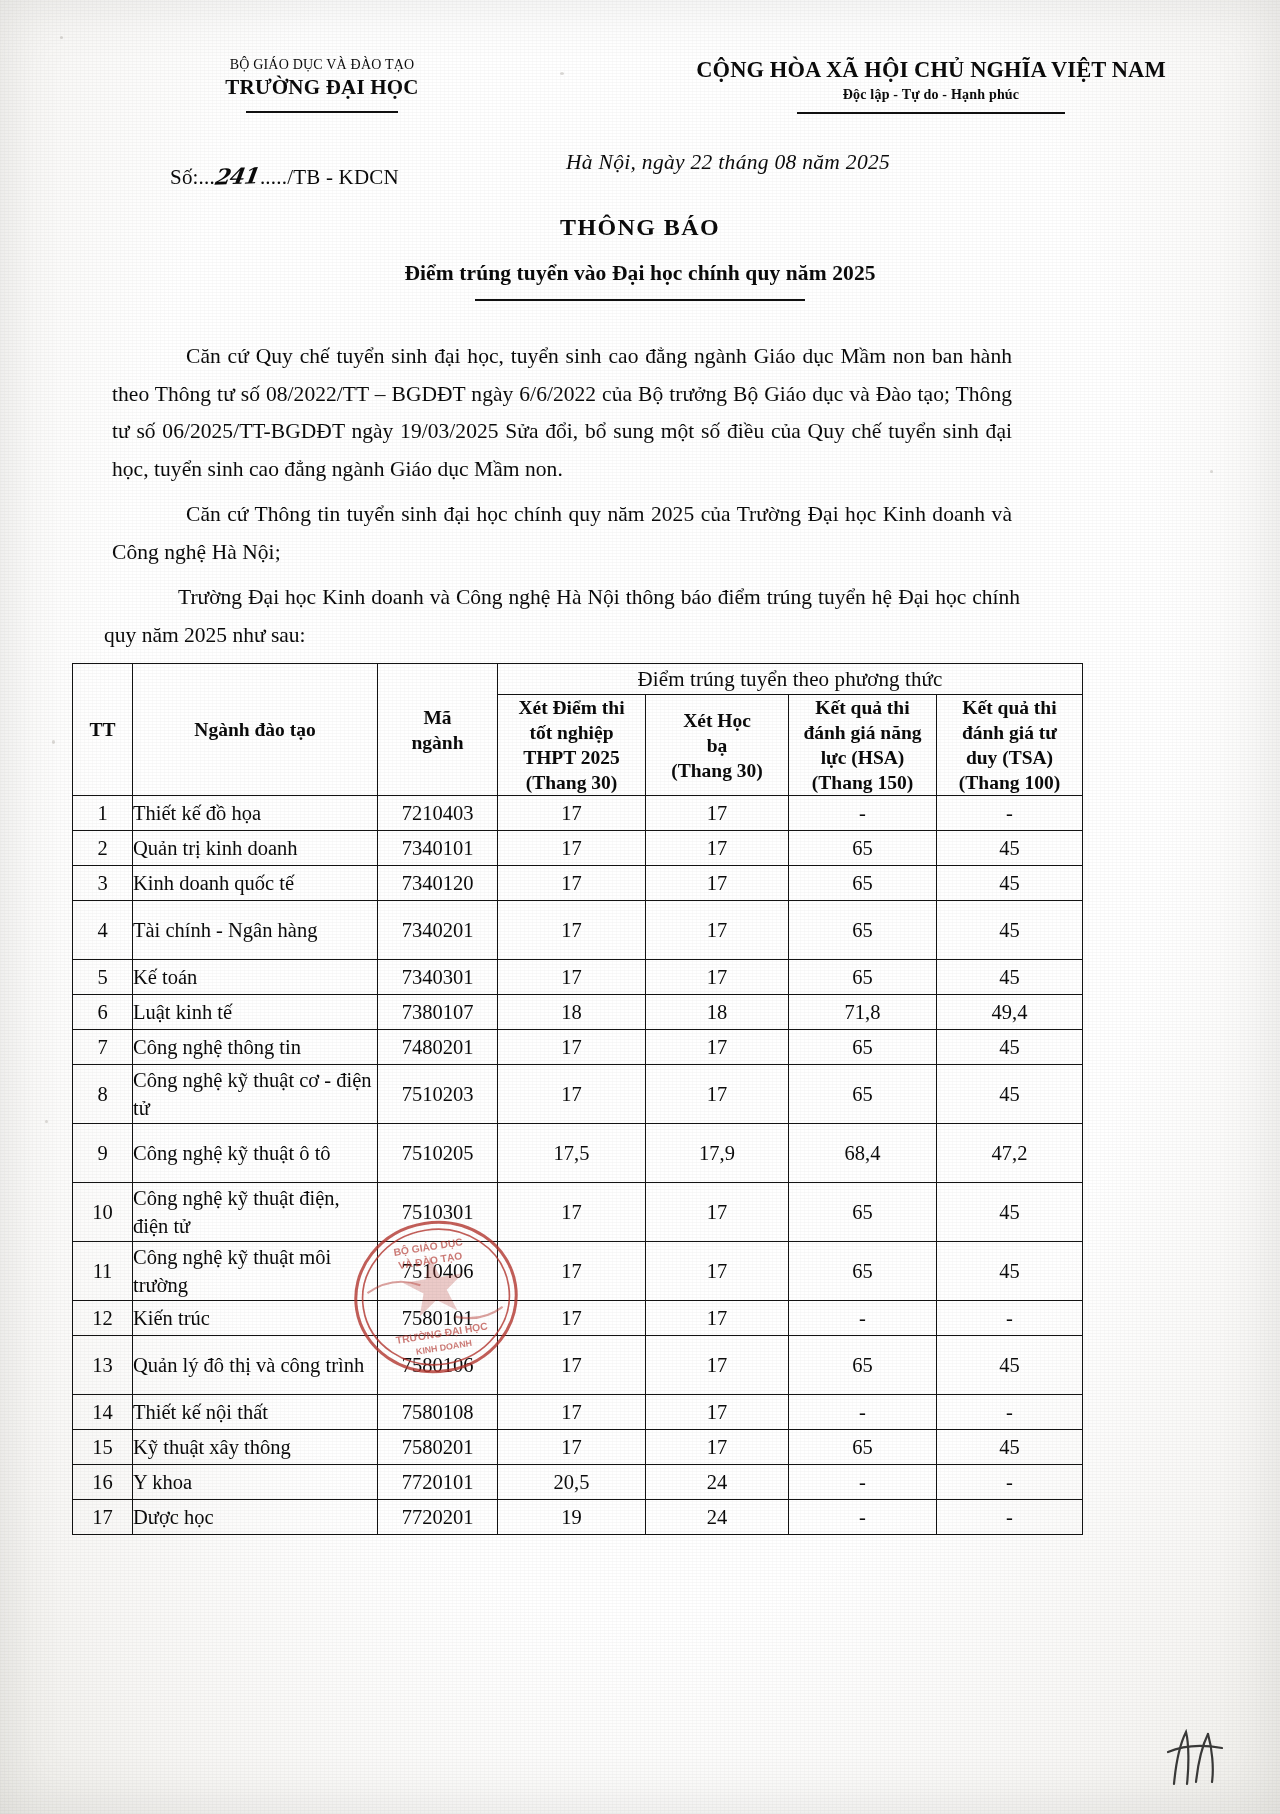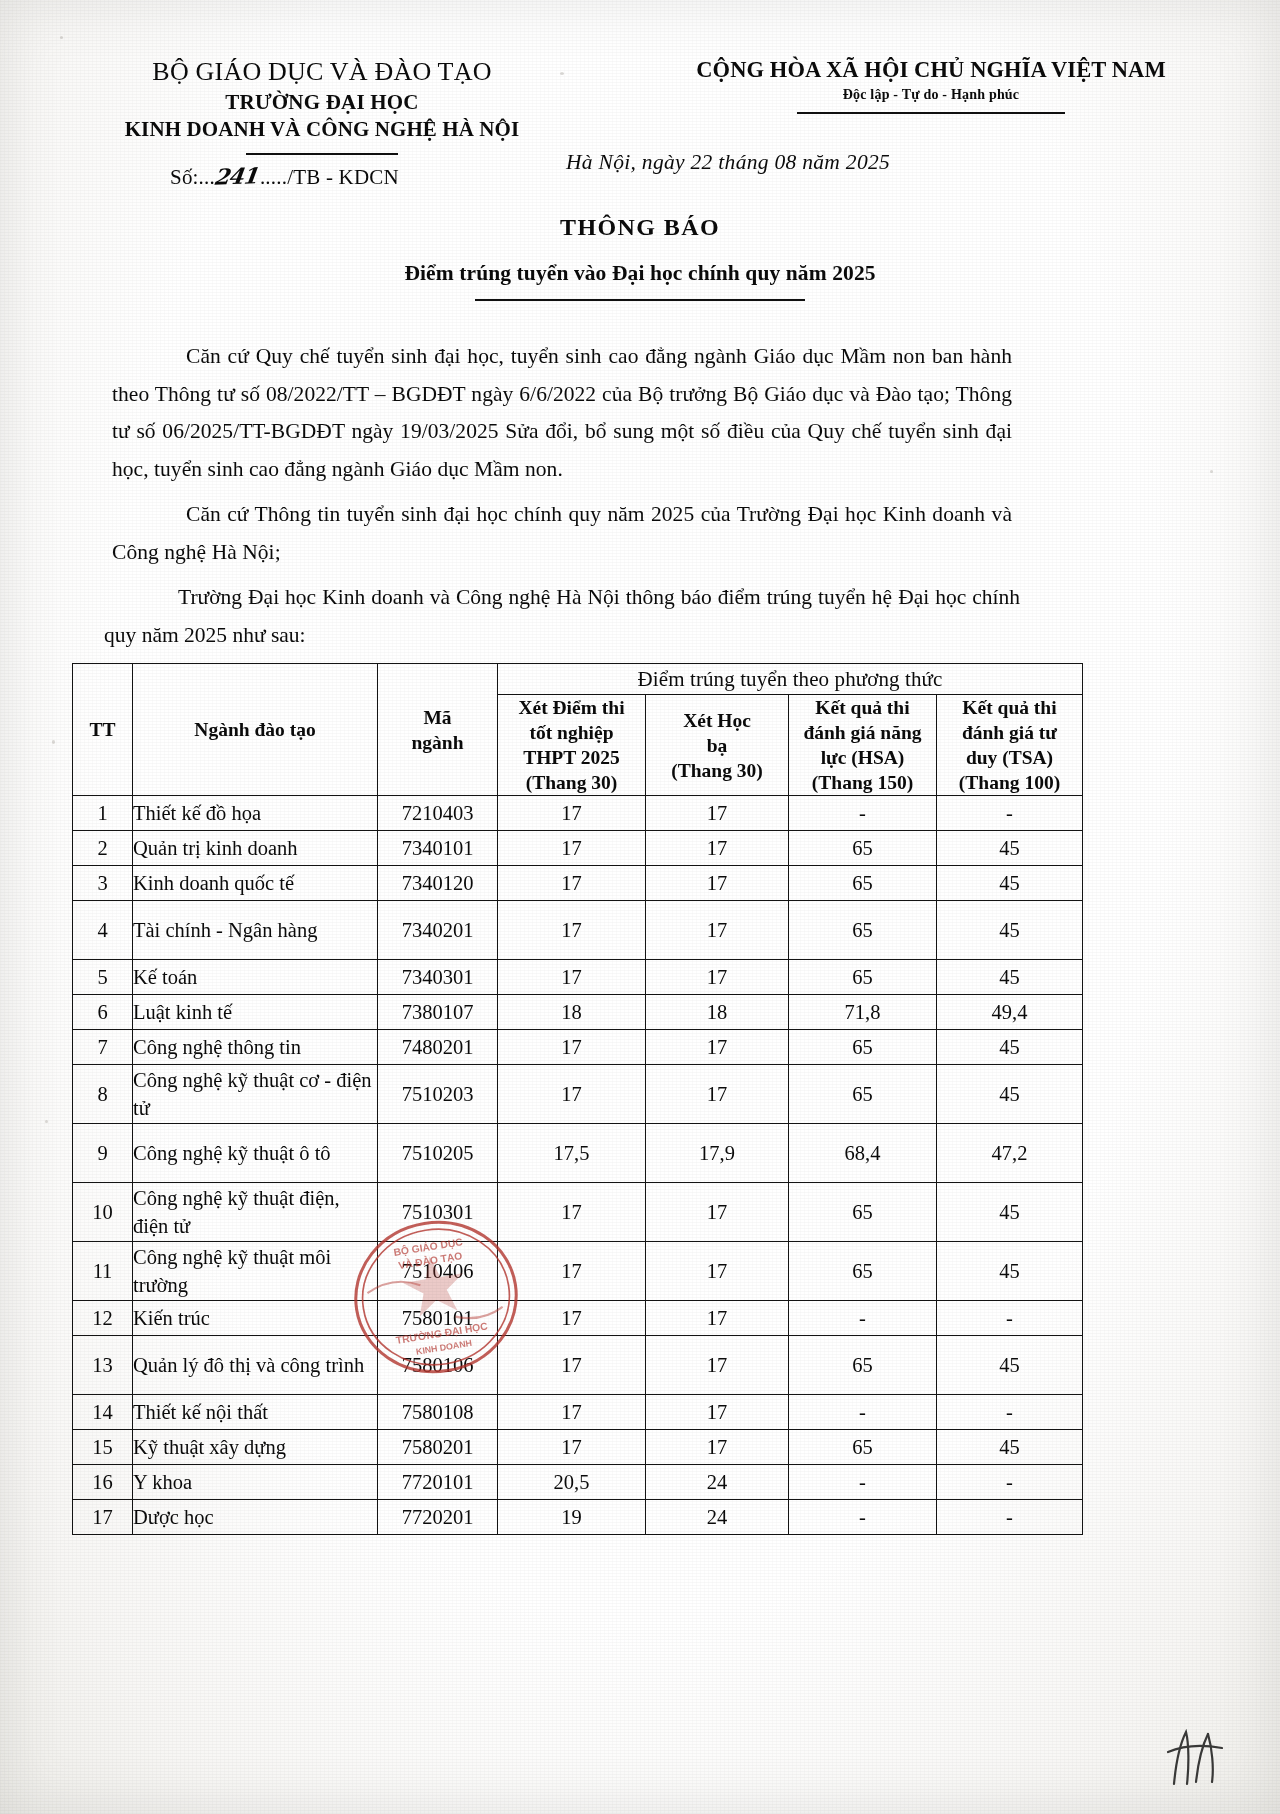--- a/index.html
+++ b/index.html
@@ -31,21 +31,21 @@
 
   
   .header{
     position:absolute;left:0;top:56px;width:1280px;
     display:flex;align-items:flex-start;
   }
   .hdr-left{width:520px;margin-left:62px;text-align:center;}
   .hdr-right{flex:1;text-align:center;}
 
   .ministry{
-    font-size:26px;letter-spacing:.2px;line-height:1.26;
+    font-size:14px;letter-spacing:.2px;line-height:1.26;
     font-weight:400;
   }
   .school1{font-size:21px;font-weight:700;line-height:1.3;letter-spacing:.2px;}
   .school2{font-size:21px;font-weight:700;line-height:1.3;letter-spacing:.1px;white-space:nowrap;}
 
   .nation{font-size:22.5px;font-weight:700;letter-spacing:.1px;line-height:1.26;white-space:nowrap;}
   .motto{font-size:14px;font-weight:700;letter-spacing:.2px;line-height:1.35;margin-top:2px;}
 
   .rule{height:0;border-top:2.4px solid #111;margin:0 auto;}
   .rule-left{width:152px;margin-top:10px;}
@@ -164,21 +164,20 @@
   <div class="speck" style="left:60px;top:36px;width:3px;height:3px;"></div>
   <div class="speck" style="left:560px;top:72px;width:4px;height:3px;"></div>
   <div class="speck" style="left:52px;top:740px;width:3px;height:4px;"></div>
   <div class="speck" style="left:1210px;top:470px;width:3px;height:3px;"></div>
   <div class="speck" style="left:45px;top:1120px;width:3px;height:3px;"></div>
 
   <div class="header">
     <div class="hdr-left">
       <div class="ministry">BỘ GIÁO DỤC VÀ ĐÀO TẠO</div>
       <div class="school1">TRƯỜNG ĐẠI HỌC</div>
-      <div class="school2">KINH DOANH VÀ CÔNG NGHỆ HÀ NỘI</div>
       <div class="rule rule-left"></div>
     </div>
     <div class="hdr-right">
       <div class="nation">CỘNG HÒA XÃ HỘI CHỦ NGHĨA VIỆT NAM</div>
       <div class="motto">Độc lập - Tự do - Hạnh phúc</div>
       <div class="rule rule-right"></div>
     </div>
   </div>
 
   <div class="sohieu"><span>Số:...</span><span class="handnum">241</span><span>...../TB - KDCN</span></div>
@@ -366,21 +365,21 @@
             <td class="c-tt">14</td>
             <td class="c-nganh">Thiết kế nội thất</td>
             <td class="c-ma">7580108</td>
             <td class="c-score">17</td>
             <td class="c-score">17</td>
             <td class="c-score">-</td>
             <td class="c-score">-</td>
           </tr>
           <tr>
             <td class="c-tt">15</td>
-            <td class="c-nganh">Kỹ thuật xây dựng</td>
+            <td class="c-nganh">Kỹ thuật xây thông</td>
             <td class="c-ma">7580201</td>
             <td class="c-score">17</td>
             <td class="c-score">17</td>
             <td class="c-score">65</td>
             <td class="c-score">45</td>
           </tr>
           <tr>
             <td class="c-tt">16</td>
             <td class="c-nganh">Y khoa</td>
             <td class="c-ma">7720101</td>

